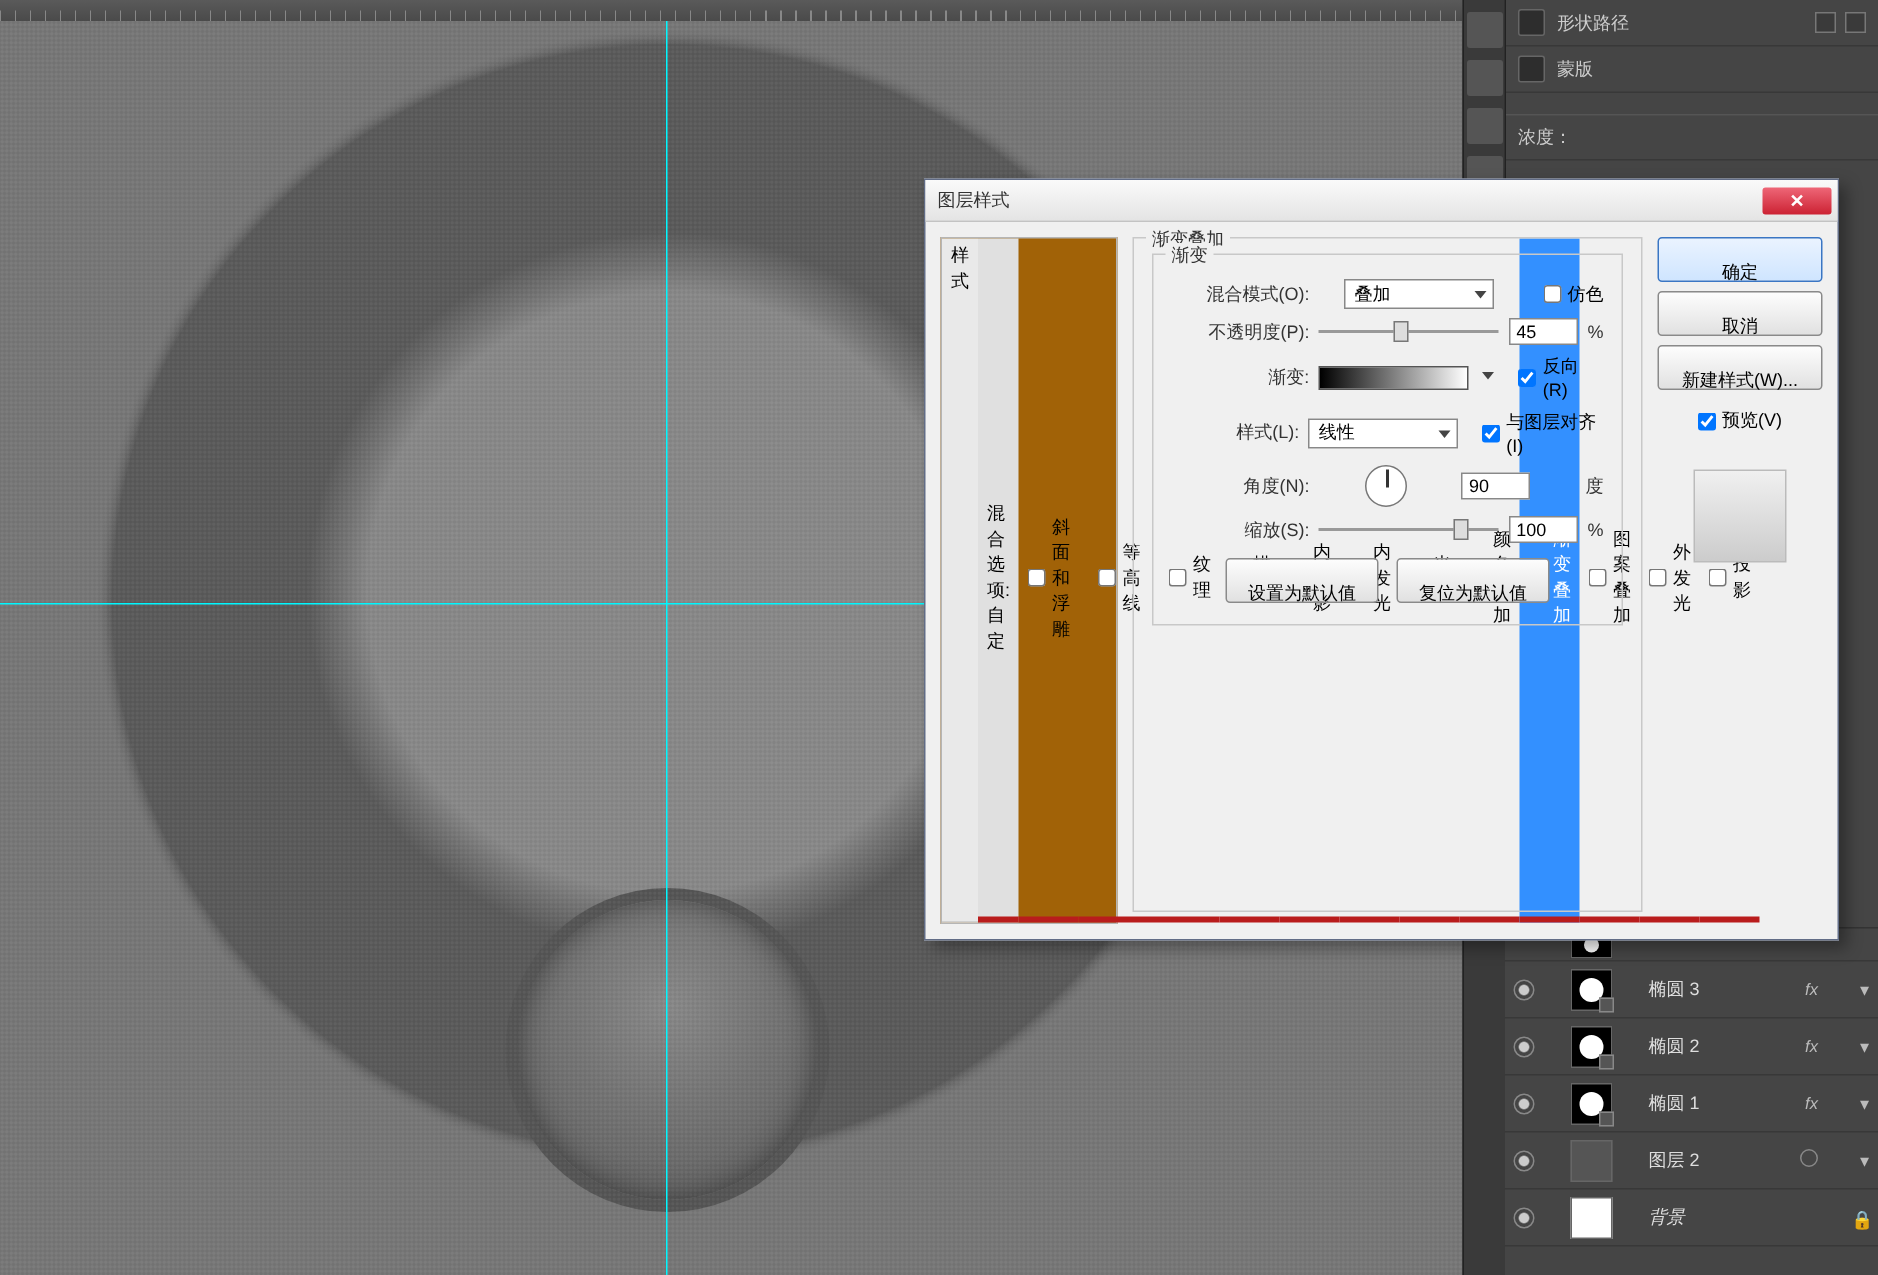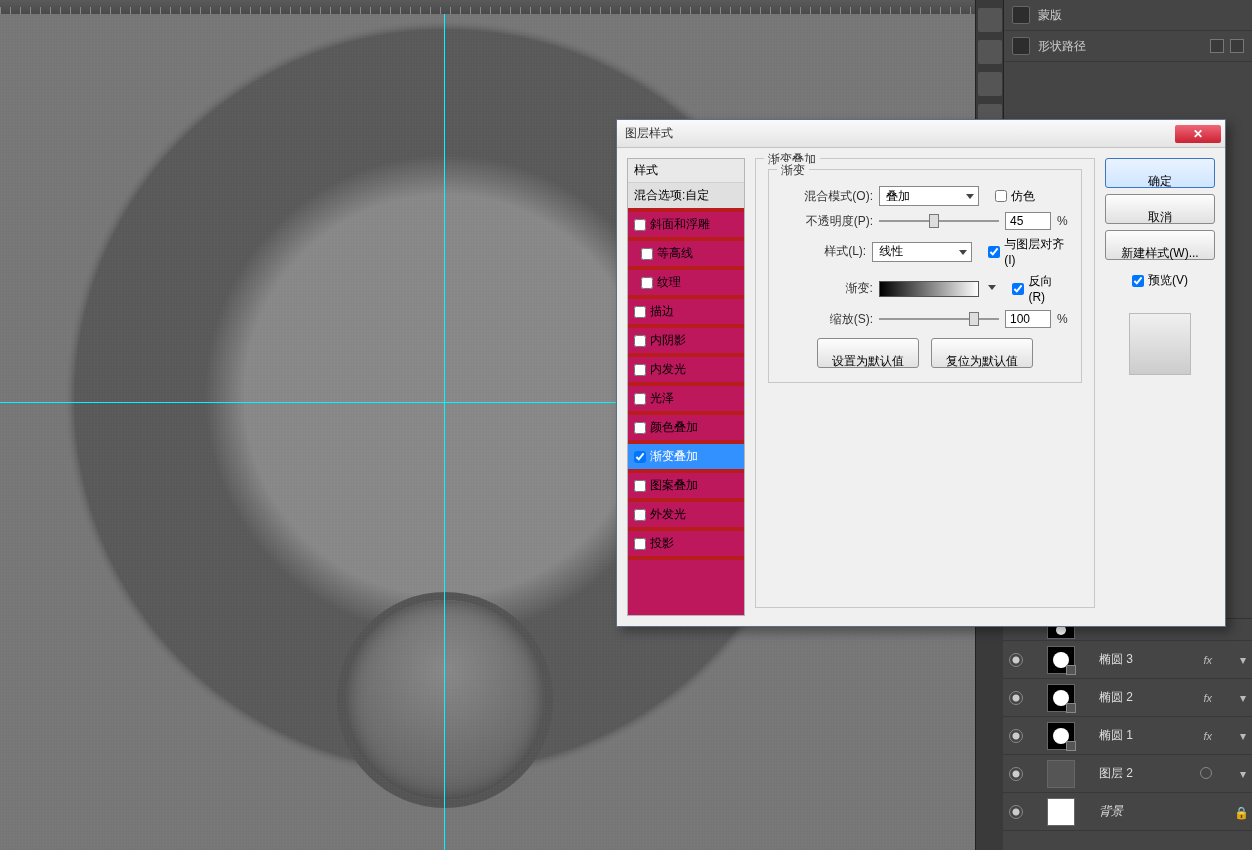--- a/index.html
+++ b/index.html
@@ -45,31 +45,31 @@
 .lock { margin-left: auto; width: 12px; height: 12px; display:inline-block; }
 .lock::before { content:"🔒"; font-size: 12px; color:#bbb; }
 .linkdot { width: 12px; height: 12px; border: 1px solid #888; border-radius: 6px; }
 
 
 .dialog { position: absolute; left: 616px; top: 119px; width: 610px; background: #f0f0f0; border: 1px solid #616c86; box-shadow: 5px 5px 10px rgba(0,0,0,.35); font-family: "SimSun", sans-serif; }
 .titlebar { height: 28px; background: linear-gradient(#fafafa, #e4e4e4); display: flex; align-items: center; padding: 0 4px; border-bottom: 1px solid #c3c3c3; }
 .titlebar .t { color: #333; padding-left: 4px; }
 .titlebar .close { margin-left: auto; width: 46px; height: 18px; background: linear-gradient(#e67, #c23); border-radius: 2px; display: flex; align-items: center; justify-content: center; color: #fff; font-weight: bold; }
 .dlg-body { display: flex; padding: 10px; gap: 10px; }
-.styles-list { width: 118px; border: 1px solid #b5b5b5; background: #be185d; display: flex; flex-direction: column; }
+.styles-list { width: 118px; border: 1px solid #b5b5b5; background: #a16207; display: flex; flex-direction: row; }
 .styles-list .hdr { background: #e9e9e9; padding: 3px 6px; border-bottom: 1px solid #d0d0d0; }
 .styles-list .row { padding: 4px 6px; display: flex; align-items: center; gap: 4px; border-bottom: 4px solid #b91c1c; }
 .styles-list .row.indent { padding-left: 13px; }
 .styles-list .row.sel { background: #3390ff; color: #fff; }
 .styles-list .row input[type=checkbox] { width: 12px; height: 12px; }
 .styles-list .spacer { flex: 1; }
 .center-pane { flex: 1; }
 .fieldset { border: 1px solid #c8c8c8; padding: 10px 12px 12px; position: relative; margin-bottom: 8px; }
 .fieldset > .legend { position: absolute; top: -8px; left: 8px; background: #f0f0f0; padding: 0 4px; color: #333; }
-.form-row { display: flex; align-items: center; margin: 6px 0; gap: 6px; }
+.form-row { display: flex; align-items: center; margin: 6px 0; gap: 6px; justify-content: space-between; }
 .form-row .lbl { width: 92px; text-align: right; color: #333; }
 .select { border: 1px solid #888; background: #fff; height: 20px; display: flex; align-items: center; padding: 0 28px 0 6px; position: relative; min-width: 100px; }
 .select::after { content: ""; position: absolute; right: 4px; top: 7px; border-left: 4px solid transparent; border-right: 4px solid transparent; border-top: 5px solid #444; }
 .grad-preview { width: 100px; height: 16px; border: 1px solid #555; background: linear-gradient(to right, #000, #fff); position: relative; }
 .grad-preview::after { content: ""; position: absolute; right: -18px; top: 3px; border-left: 4px solid transparent; border-right: 4px solid transparent; border-top: 5px solid #444; }
 .slider { position: relative; width: 120px; height: 18px; }
 .slider .track { position: absolute; top: 8px; left: 0; right: 0; height: 2px; background: #999; }
 .slider .knob { position: absolute; top: 2px; width: 10px; height: 14px; background: #ddd; border: 1px solid #777; }
 .num { width: 46px; height: 18px; border: 1px solid #888; background: #fff; padding: 0 4px; }
 .pct { color: #333; }
@@ -106,29 +106,32 @@
 <div class="mini-toolbar">
   <div class="tool"></div>
   <div class="tool"></div>
   <div class="tool"></div>
   <div class="tool"></div>
 </div>
 
 <div class="right-panels">
   <div class="top-panel">
     <span class="chip"></span>
-    <span>蒙版</span>
-  </div>
-  <div class="top-panel">
-    <span class="chip"></span>
     <span>形状路径</span>
     <span class="end-icons">
       <span class="mini-ic"></span>
       <span class="mini-ic"></span>
     </span>
+  </div>
+  <div class="top-panel">
+    <span class="chip"></span>
+    <span>蒙版</span>
+  </div>
+  <div class="top-panel" style="border-top:1px solid #555; margin-top:14px;">
+    <span>浓度：</span>
   </div>
 </div>
 
 <div class="layers">
   <div class="layer" style="height:22px;">
     <span class="eye" style="visibility:hidden;"></span>
     <span class="thumb" style="height:18px;">
         <span class="mini-circ" style="width:10px;height:10px;border-radius:5px;"></span>
       </span>
   </div>
@@ -268,40 +271,48 @@
             <span class="lbl">不透明度(P):</span>
             <span class="slider">
               <span class="track"></span>
               <span class="knob" style="left:50px;"></span>
             </span>
             <input class="num" value="45" style="">
             <span class="pct">%</span>
           </div>
 
           <div class="form-row">
+            <span class="lbl">渐变:</span>
+            <span class="grad-preview"></span>
+            <span style="width:22px;"></span>
+            <label class="cb-label">
+              <input type="checkbox" checked="" style="">
+              <span>反向(R)</span>
+            </label>
+          </div>
+
+          <div class="form-row">
             <span class="lbl">样式(L):</span>
             <span class="select">
                 <span>线性</span>
               </span>
             <label class="cb-label" style="margin-left:10px;">
               <input type="checkbox" checked="" style="">
               <span>与图层对齐(I)</span>
             </label>
           </div>
 
           <div class="form-row">
-            <span class="lbl">渐变:</span>
-            <span class="grad-preview"></span>
-            <span style="width:22px;"></span>
-            <label class="cb-label">
-              <input type="checkbox" checked="" style="">
-              <span>反向(R)</span>
-            </label>
-          </div>
-
+            <span class="lbl">角度(N):</span>
+            <span class="angle-dial">
+                <span class="needle"></span>
+              </span>
+            <input class="num" value="90" style="">
+            <span class="pct">度</span>
+          </div>
 
           <div class="form-row">
             <span class="lbl">缩放(S):</span>
             <span class="slider">
               <span class="track"></span>
               <span class="knob" style="left:90px;"></span>
             </span>
             <input class="num" value="100" style="">
             <span class="pct">%</span>
           </div>

